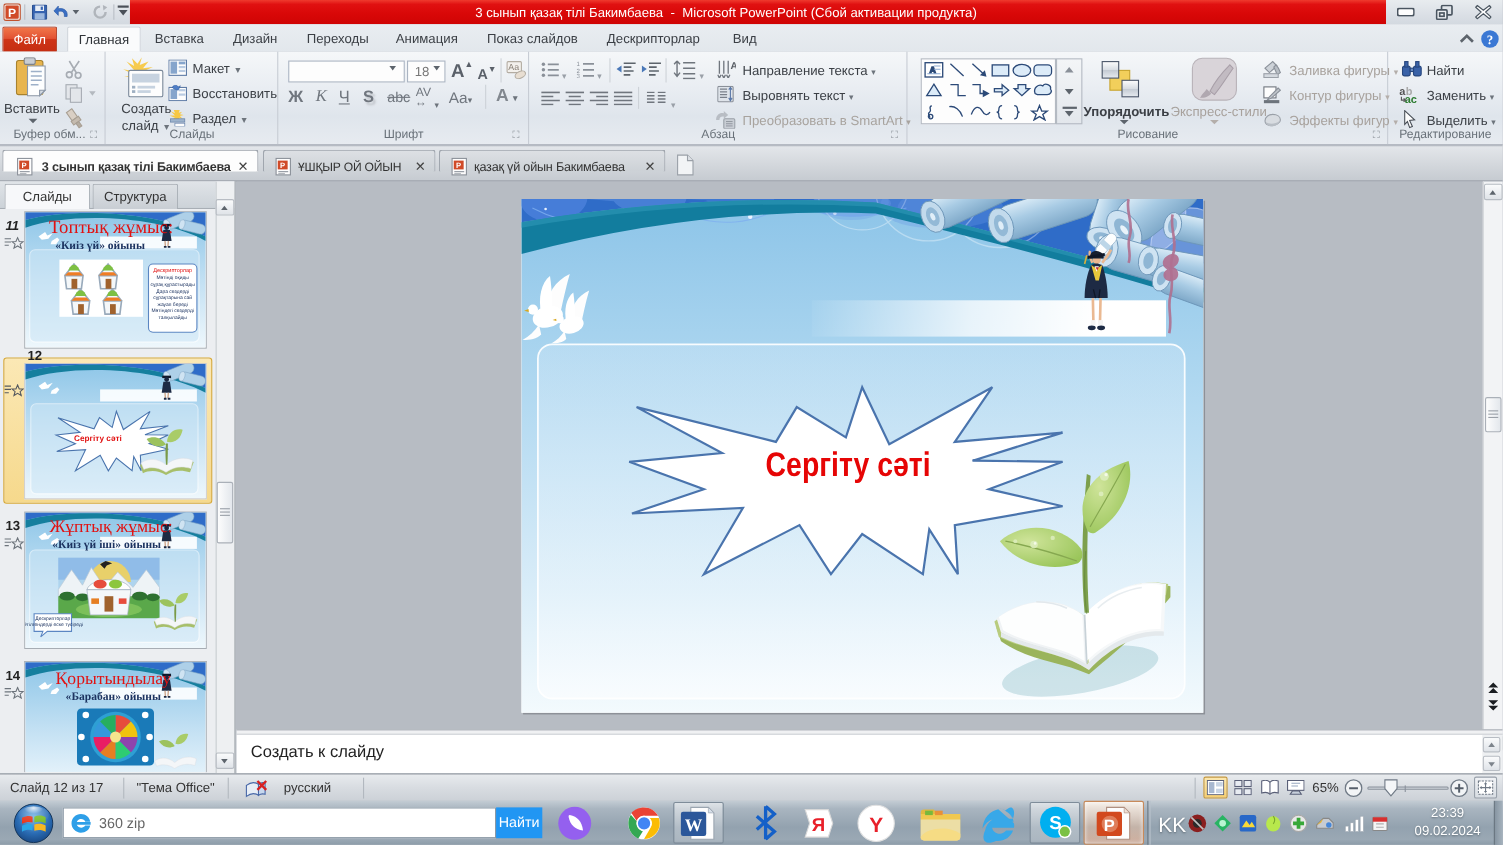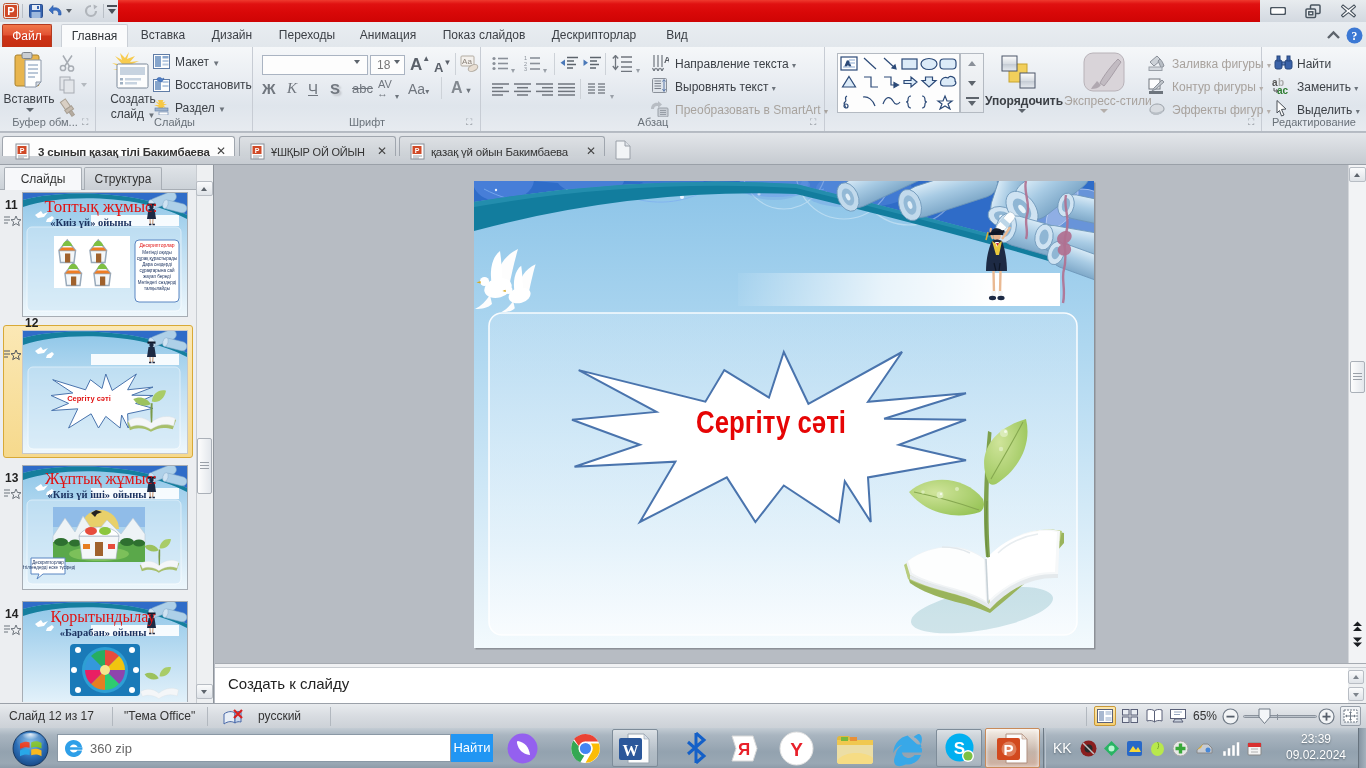--- a/index.html
+++ b/index.html
@@ -91,20 +91,21 @@
       <path d="M3 11 C2 5 7 3 11 4 L11 1.5 L15 6 L11 10 L11 6.5 C8 5.5 5 6.5 5.5 11 Z" fill="#3a6fc4" stroke="#2c5aa5" stroke-width="0.6" transform="scale(-1,1) translate(-16,0)"></path>
     </svg>
   <div class="abs" style="left:66px;top:9px;width:0;height:0;border-left:3px solid transparent;border-right:3px solid transparent;border-top:4px solid #5a6169;"></div>
   <svg class="abs" style="left:84px;top:4px;" width="14" height="14" viewBox="0 0 14 14">
       <path d="M7 2 A5 5 0 1 0 12 7" fill="none" stroke="#b0b5bb" stroke-width="2.2"></path>
       <path d="M9.5 0.5 L13.5 2.5 L10 5.5 Z" fill="#b0b5bb"></path>
     </svg>
   <div class="abs" style="left:103px;top:4px;width:1px;height:14px;background:#b9bfc6;"></div>
   <div class="abs" style="left:107px;top:5px;width:10px;height:2px;background:#4a5058;"></div>
   <div class="abs" style="left:108px;top:9px;width:0;height:0;border-left:4px solid transparent;border-right:4px solid transparent;border-top:5px solid #4a5058;"></div>
+  <div class="abs" id="titletext">3 сынып қазақ тілі Бакимбаева&nbsp; -&nbsp; Microsoft PowerPoint (Сбой активации продукта)</div>
 
   <svg class="abs" style="left:1270px;top:7px;" width="16" height="8" viewBox="0 0 16 8">
       <rect x="0.5" y="0.5" width="15" height="7" rx="2" fill="#fdfdfd" stroke="#4a5560" stroke-width="1.6"></rect>
     </svg>
   <svg class="abs" style="left:1305px;top:4px;" width="16" height="15" viewBox="0 0 16 15">
       <g fill="none" stroke="#4a5560" stroke-width="1.5">
         <rect x="5.5" y="1" width="9.5" height="8.5" rx="1"></rect>
         <rect x="1" y="5" width="9.5" height="8.5" rx="1" fill="#eceff2"></rect>
         <rect x="3.8" y="7.8" width="4" height="3"></rect>
       </g>
@@ -445,20 +446,21 @@
         <rect x="1" y="1" width="11" height="10" fill="#fdfdfd" stroke="#70767e"></rect>
         <path d="M14 2 L6 10 L4 13 L8 11 L16 4 Z" fill="#c0c5cb" stroke="#8a9099"></path>
         <rect x="1" y="13" width="14" height="3" fill="#6d747c"></rect>
       </svg>
     <div class="gtxt gray" style="left:1172px;top:33px;color:#a8a29d;">Контур фигуры <span class="drop" style="color:#b4aeaa;">▾</span></div>
     <svg class="abs" style="left:1148px;top:54px;" width="18" height="15" viewBox="0 0 18 15">
         <path d="M2 9 C2 5 6 3 9 3 C13 3 16 5 16 8 C16 11 12 13 8 13 C5 13 2 12 2 9 Z" fill="#d8dce1" stroke="#9aa0a8"></path>
         <path d="M3 10 C5 12 12 12 15 9 C15 12 11 14 7.5 14 C5 14 3 12 3 10 Z" fill="#b8bec5"></path>
       </svg>
     <div class="gtxt gray" style="left:1172px;top:56px;color:#a8a29d;">Эффекты фигур <span class="drop" style="color:#b4aeaa;">▾</span></div>
+    <div class="rlabel" style="left:825px;width:437px;">Рисование</div>
     <div class="dlg" style="left:1248px;">⛶</div>
 
     <svg class="abs" style="left:1274px;top:8px;" width="19" height="16" viewBox="0 0 19 16">
         <g fill="#3a62a8" stroke="#27477e">
           <rect x="1" y="5" width="7" height="9" rx="2"></rect>
           <rect x="11" y="5" width="7" height="9" rx="2"></rect>
           <rect x="3" y="1" width="3" height="5"></rect>
           <rect x="13" y="1" width="3" height="5"></rect>
           <rect x="8" y="7" width="3" height="3" fill="#6a8cc4"></rect>
         </g>
@@ -531,21 +533,21 @@
         <path d="M11 1 L11 6 L16 6" fill="#dde1e6" stroke="#9aa0a8"></path>
       </svg>
   </div>
 
   <div class="abs" id="leftpane">
     <div id="panehdr"></div>
     <div class="ptab" style="left:4px;width:78px;background:#f7f8fa;border:1px solid #a8aeb5;border-bottom:none;border-radius:2px 2px 0 0;">Слайды</div>
     <div class="ptab" style="left:84px;width:78px;background:linear-gradient(180deg,#dde1e5,#c9ced4);border:1px solid #a8aeb5;border-bottom:none;border-radius:2px 2px 0 0;">Структура</div>
     <div style="position:absolute;left:197px;top:6px;font-size:12px;color:#3c4046;font-weight:bold;">✕</div>
 
-    <div class="tnum" style="top:33px;">11</div>
+    <div class="tnum" style="top:33px;font-style:italic;">11</div>
     <svg class="tstar" style="top:50px;" viewBox="0 0 18 12">
         <g stroke="#6d747c" stroke-width="1">
           <line x1="0" y1="2" x2="6" y2="2"></line>
           <line x1="0" y1="5" x2="6" y2="5"></line>
           <line x1="0" y1="8" x2="4" y2="8"></line>
         </g>
         <path d="M12 1 L13.5 4.5 L17 4.7 L14.3 7 L15.3 10.6 L12 8.6 L8.7 10.6 L9.7 7 L7 4.7 L10.5 4.5 Z" fill="none" stroke="#6d747c"></path>
       </svg>
     <div class="thumbwrap" style="top:27px;height:125px;">
       <svg width="164" height="123" viewBox="0 0 164 123">
@@ -1261,21 +1263,21 @@
     <svg style="position:absolute;left:996px;top:4px;" width="33" height="33" viewBox="0 0 33 33">
         <path d="M10 2 L26 2 L31 7 L31 31 L10 31 Z" fill="#fdfdfd" stroke="#b09080"></path>
         <path d="M26 2 L26 7 L31 7 Z" fill="#f0e0d4" stroke="#b09080" stroke-width="0.6"></path>
         <rect x="1" y="6" width="23" height="22" rx="2" fill="#d2491e"></rect>
         <circle cx="13" cy="17" r="7.5" fill="#f8e0c8" opacity="0.35"></circle>
         <text x="12.5" y="23" font-size="15" font-weight="bold" fill="#fff" text-anchor="middle">P</text>
       </svg>
     <div style="position:absolute;left:1043px;top:0;width:1px;height:40px;background:#6d7984;"></div>
     <div style="position:absolute;left:1045px;top:0;width:1px;height:40px;background:#b8c2cc;"></div>
 
-    <div style="position:absolute;left:1053px;top:12px;font-size:14px;color:#fff;text-shadow:0 1px 2px #5a6770;">KK</div>
+    <div style="position:absolute;left:1053px;top:12px;font-size:19px;color:#fff;text-shadow:0 1px 2px #5a6770;">KK</div>
     <svg style="position:absolute;left:1080px;top:12px;" width="17" height="17" viewBox="0 0 17 17">
         <circle cx="8.5" cy="8.5" r="8" fill="#8a1f1f"></circle>
         <circle cx="8.5" cy="8.5" r="4" fill="#2a2a2a"></circle>
         <path d="M3 3 L14 14" stroke="#c0c0c0" stroke-width="1.5"></path>
       </svg>
     <svg style="position:absolute;left:1103px;top:12px;" width="17" height="17" viewBox="0 0 17 17">
         <path d="M8.5 1 L16 8.5 L8.5 16 L1 8.5 Z" fill="#28b463"></path>
         <circle cx="8.5" cy="8.5" r="3" fill="#baf5d2"></circle>
       </svg>
     <svg style="position:absolute;left:1126px;top:12px;" width="17" height="17" viewBox="0 0 17 17">

